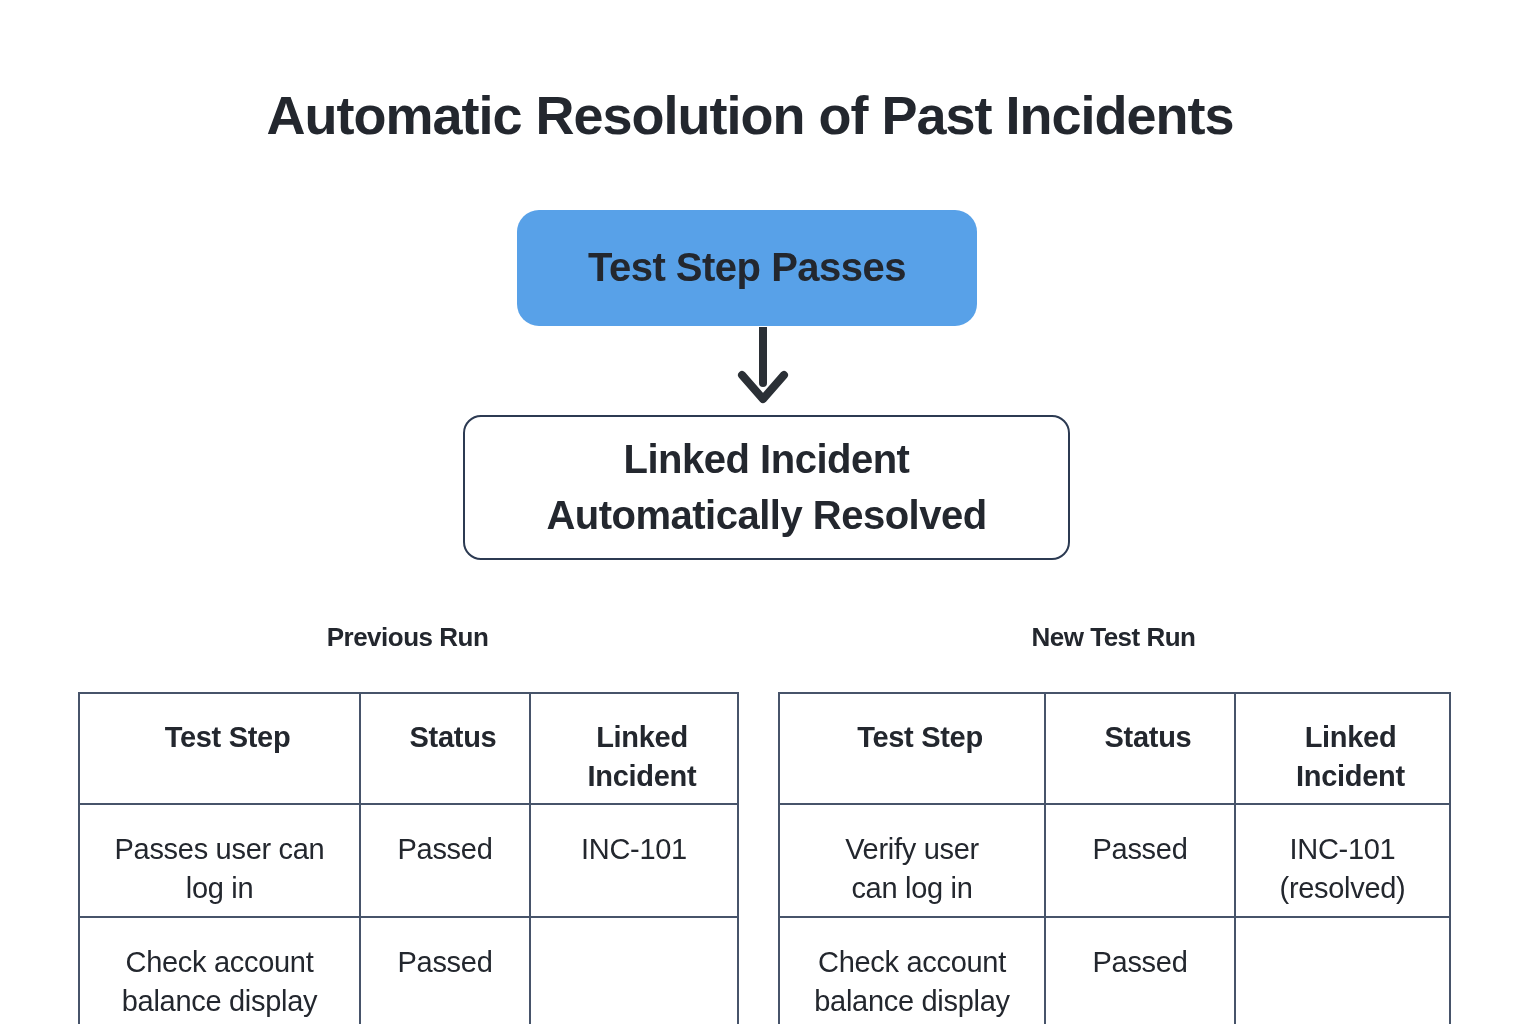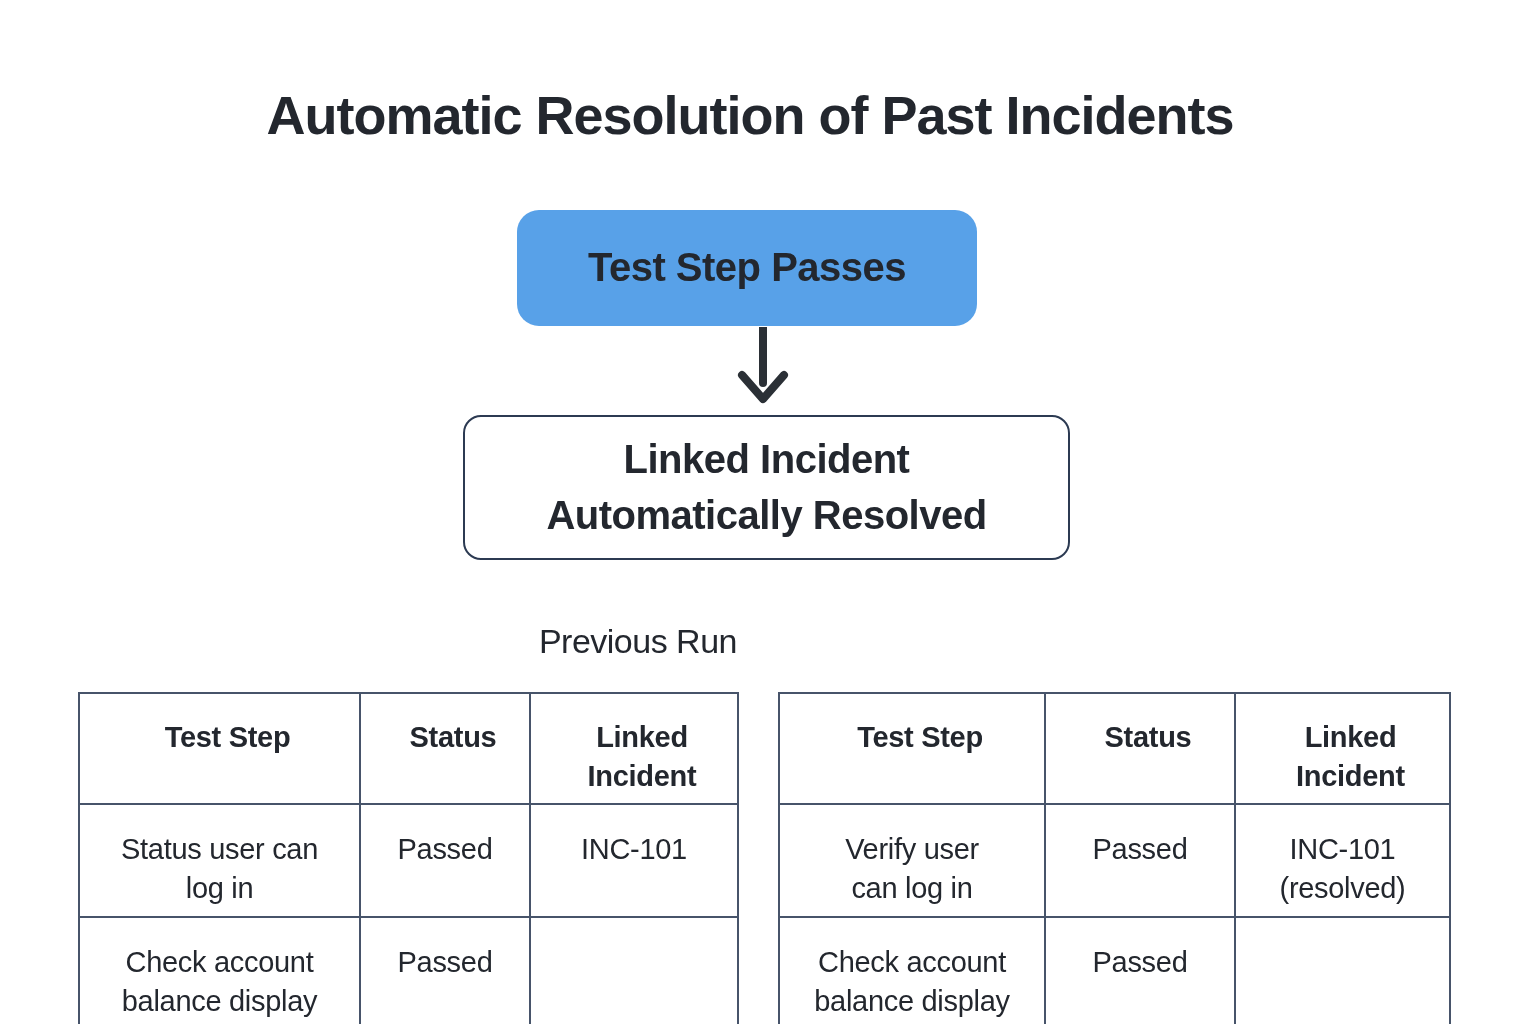--- a/index.html
+++ b/index.html
@@ -25,21 +25,21 @@
         text-align:center;font-weight:700;font-size:40px;letter-spacing:-0.5px;}
   .node .pre{white-space:pre-line;line-height:1.38;}
   .node-trigger{left:517px;top:210px;width:460px;height:116px;
         background:var(--node-blue);border-radius:22px;}
   .node-result{left:463px;top:415px;width:607px;height:145px;
         background:#fff;border:2px solid var(--node-border);border-radius:18px;}
 
   .arrow{position:absolute;left:727px;top:327px;}
 
   .table-title{position:absolute;width:100%;top:-70px;left:0;
-        text-align:right;font-size:34px;font-weight:400;letter-spacing:-0.5px;}
+        text-align:center;font-size:26px;font-weight:700;letter-spacing:-0.5px;}
 
   .table-block{position:absolute;top:692px;}
   .table-block.left{left:78px;width:659px;}
   .table-block.right{left:778px;width:671px;}
 
   table{border-collapse:collapse;table-layout:fixed;width:100%;}
   th,td{
     border:2px solid var(--table-border);
     vertical-align:top;text-align:center;
     white-space:pre-line;line-height:39px;letter-spacing:-0.3px;
@@ -82,36 +82,37 @@
       <thead>
         <tr>
           <th>Test Step</th>
           <th>Status</th>
           <th>Linked
 Incident</th>
         </tr>
       </thead>
       <tbody>
         <tr class="row-1">
-          <td>Status user can
+          <td>Passes user can
 log in</td>
           <td>Passed</td>
           <td>INC-101</td>
         </tr>
         <tr class="row-2">
           <td>Check account
 balance display</td>
           <td>Passed</td>
           <td></td>
         </tr>
       </tbody>
     </table>
   </section>
 
   <section class="table-block right">
+    <h2 class="table-title">New Test Run</h2>
     <table>
       <colgroup>
           <col style="width:266px">
           <col style="width:190px">
           <col style="width:215px">
         </colgroup>
       <thead>
         <tr>
           <th>Test Step</th>
           <th>Status</th>

